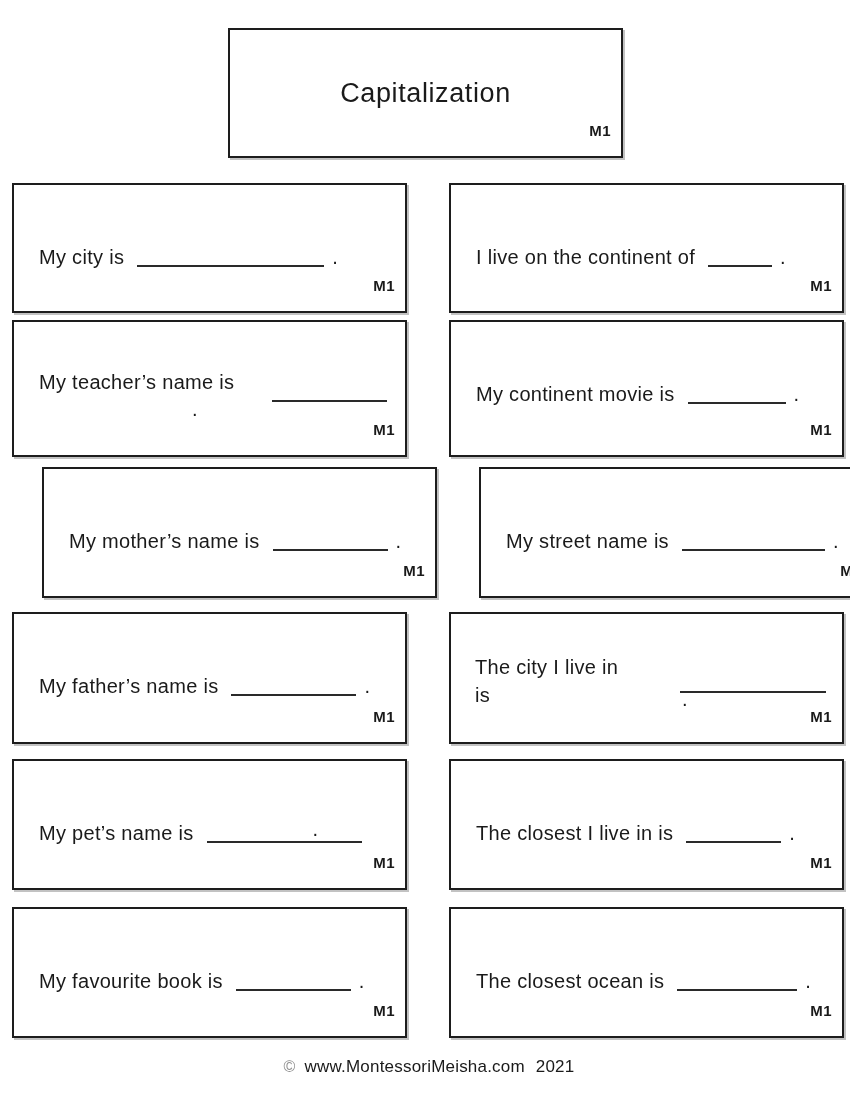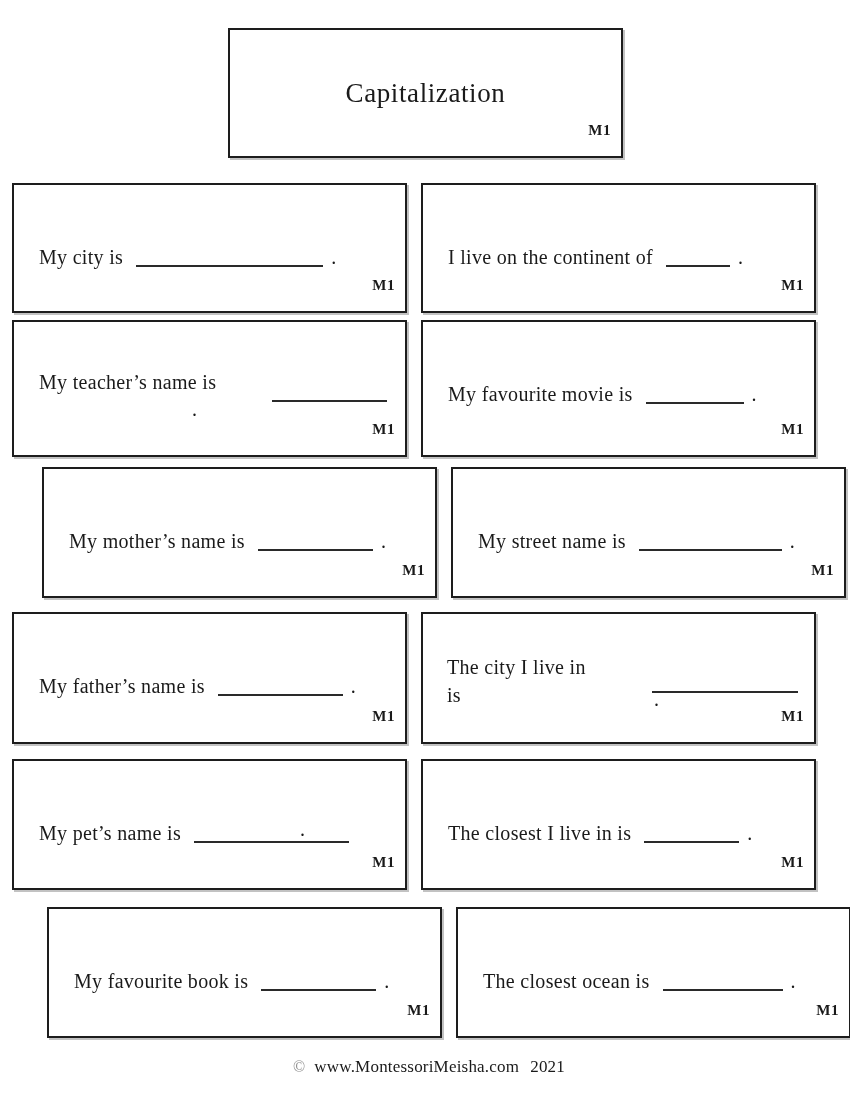--- a/index.html
+++ b/index.html
@@ -1,20 +1,20 @@
 <!DOCTYPE html>
 <html><head>
 <meta charset="utf-8">
 <style>
   html,body { margin:0; padding:0; background:#ffffff; }
   .page {
     position:relative;
     width:850px; height:1090px;
     background:#ffffff;
-    font-family:Liberation Serif, serif;
+    font-family:Liberation Sans, sans-serif;
     color:#1a1a1a;
     overflow:hidden;
   }
   .box {
     position:absolute;
     background:#ffffff;
     border:2px solid #1d1d1d;
     box-shadow:2px 2px 0 #c2c2c2;
     box-sizing:border-box;
   }
@@ -23,27 +23,27 @@
     position:absolute; left:0; right:0; top:48px;
     text-align:center;
     font-size:27px; letter-spacing:0.6px;
   }
   .m1 {
     position:absolute; right:10px; bottom:17px;
     font-size:15px; font-weight:600; letter-spacing:0.5px;
   }
   
   .cl { left:12px;  width:395px; }
-  .cr { left:421px; width:395px; }
+  .cr { left:449px; width:395px; }
   .row1 { top:183px; height:130px; }
   .row2 { top:320px; height:137px; }
   .row3 { top:467px; height:131px;margin-left:30px; }
   .row4 { top:612px; height:132px; }
   .row5 { top:759px; height:131px; }
-  .row6 { top:907px; height:131px;margin-left:35px; }
+  .row6 { top:907px; height:131px; }
 
   .sentence {
     position:absolute; left:25px; top:57px;
     font-size:20px; letter-spacing:0.3px;
     white-space:nowrap;
   }
   .blank {
     display:inline-block;
     height:1em;
     border-bottom:2px solid #2a2a2a;
@@ -107,21 +107,21 @@
 
   <div class="box cl row2">
     <div class="teacher-text">My teacher’s name is</div>
     <div class="teacher-blank"></div>
     <div class="teacher-period">.</div>
     <div class="m1">M1</div>
   </div>
 
   <div class="box cr row2">
     <div class="sentence">
-      <span>My favourite movie is</span><span class="blank b98"></span><span class="period">.</span>
+      <span>My continent movie is</span><span class="blank b98"></span><span class="period">.</span>
     </div>
     <div class="m1">M1</div>
   </div>
 
   <div class="box cl row3">
     <div class="sentence">
       <span>My mother’s name is</span><span class="blank b115"></span><span class="period">.</span>
     </div>
     <div class="m1">M1</div>
   </div>

